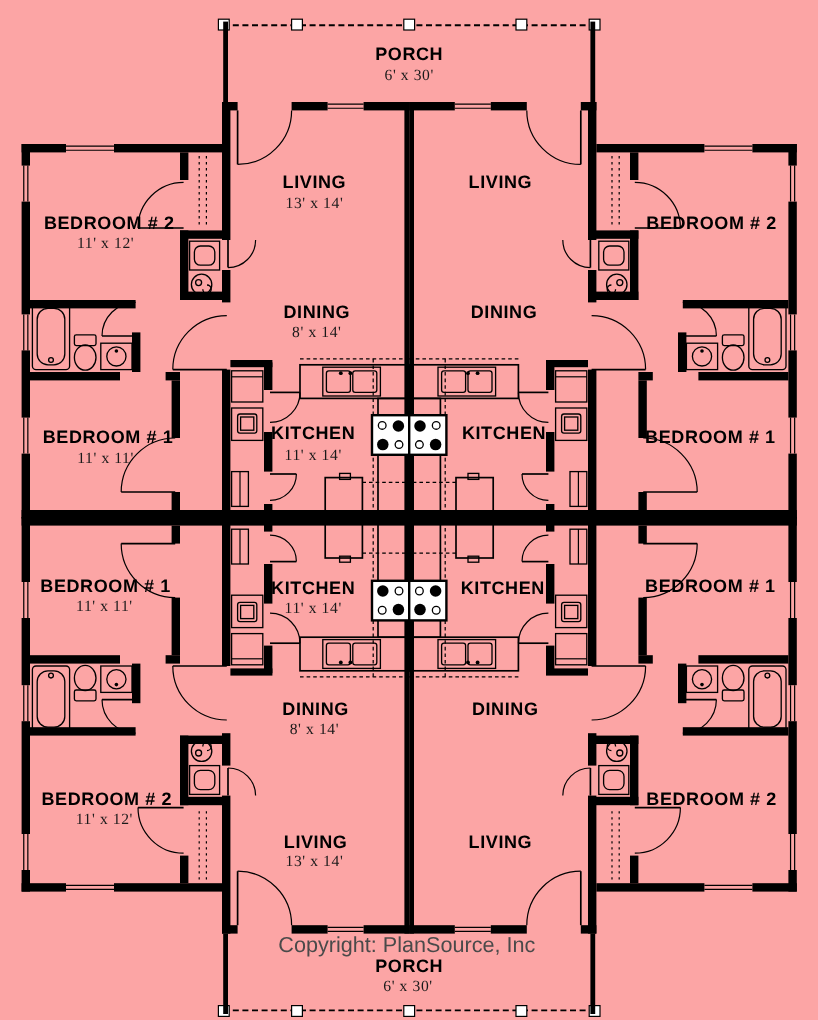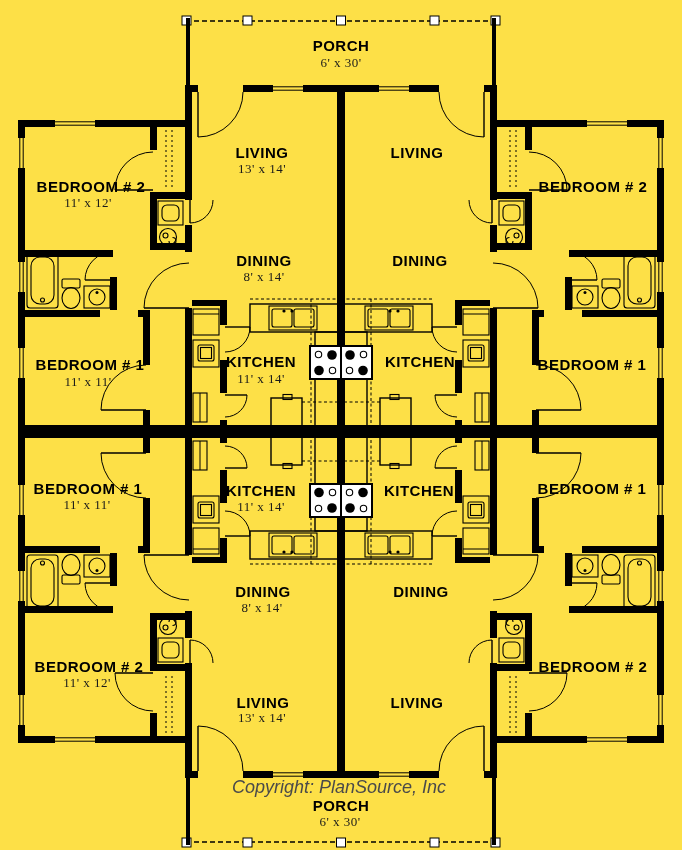--- a/index.html
+++ b/index.html
@@ -1,33 +1,33 @@
 <!DOCTYPE html>
 <html><head>
 <meta charset="utf-8">
 <style>
   html,body{margin:0;padding:0;background:#ffffff;}
-  .plan{position:relative;width:682px;height:850px;background:#fde047;overflow:hidden;
+  .plan{position:relative;width:682px;height:850px;background:#fca5a5;overflow:hidden;
         font-family:"Liberation Sans",sans-serif;}
   svg{position:absolute;left:0;top:0;}
   .wall{fill:#000;}
   .post{fill:#fff;stroke:#000;stroke-width:1;}
   .fx{fill:none;stroke:#000;stroke-width:1.1;}
   .fx15{fill:none;stroke:#000;stroke-width:1.4;}
   .thin{stroke:#000;stroke-width:1;fill:none;}
   .dash{stroke:#000;stroke-width:1;fill:none;stroke-dasharray:3 2.5;}
   .dash23{stroke:#000;stroke-width:1;fill:none;stroke-dasharray:2 3;}
   .dash43{stroke:#000;stroke-width:1.6;fill:none;stroke-dasharray:5 3;}
   .door{stroke:#000;stroke-width:1;fill:none;}
   .leaf{stroke:#000;stroke-width:1.4;fill:none;}
   .lbl{position:absolute;transform:translateX(-50%);font-weight:bold;font-size:15px;
        letter-spacing:.5px;color:#000;white-space:nowrap;}
   .dims{position:absolute;transform:translateX(-50%);font-size:13px;
         font-family:Liberation Serif, serif;letter-spacing:.5px;color:#1a1a1a;white-space:nowrap;}
-  .copyright{position:absolute;transform:translateX(-50%);font-style:italic;font-size:18px;
+  .copyright{position:absolute;transform:translateX(-50%);font-size:18px;
         color:#4a4a4a;white-space:nowrap;}
 </style>
 </head>
 <body>
 
 <div class="plan">
 
 <svg width="682" height="850" viewBox="0 0 682 850">
   <defs>
     <g id="quad">

